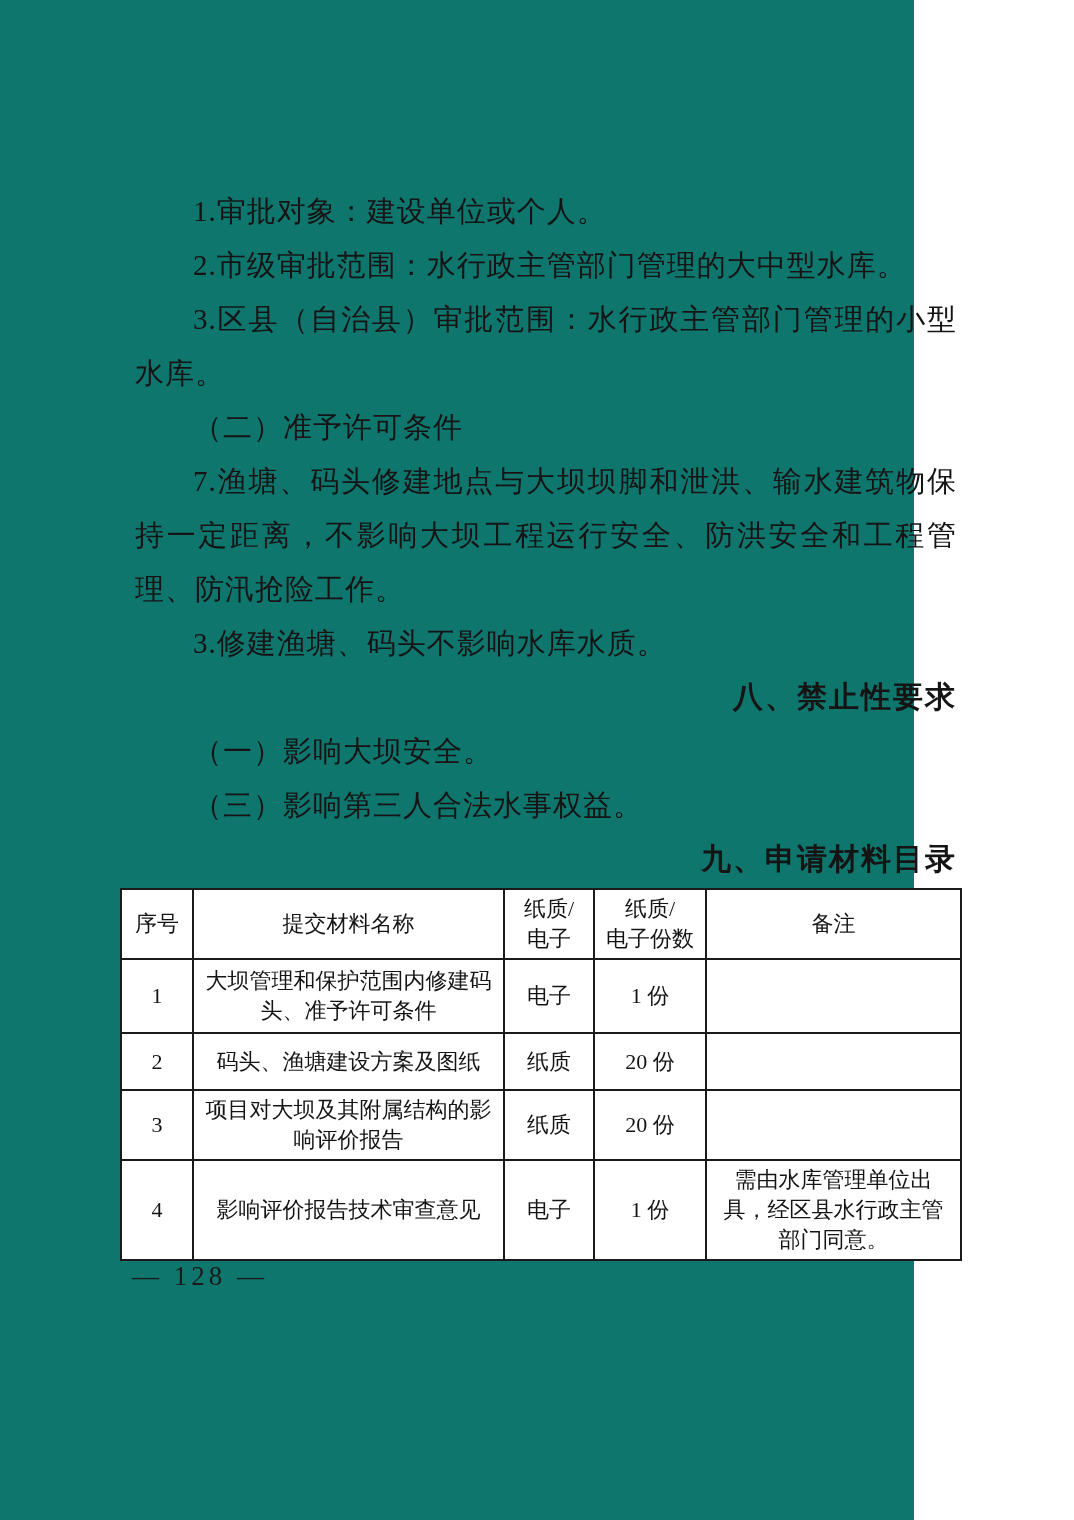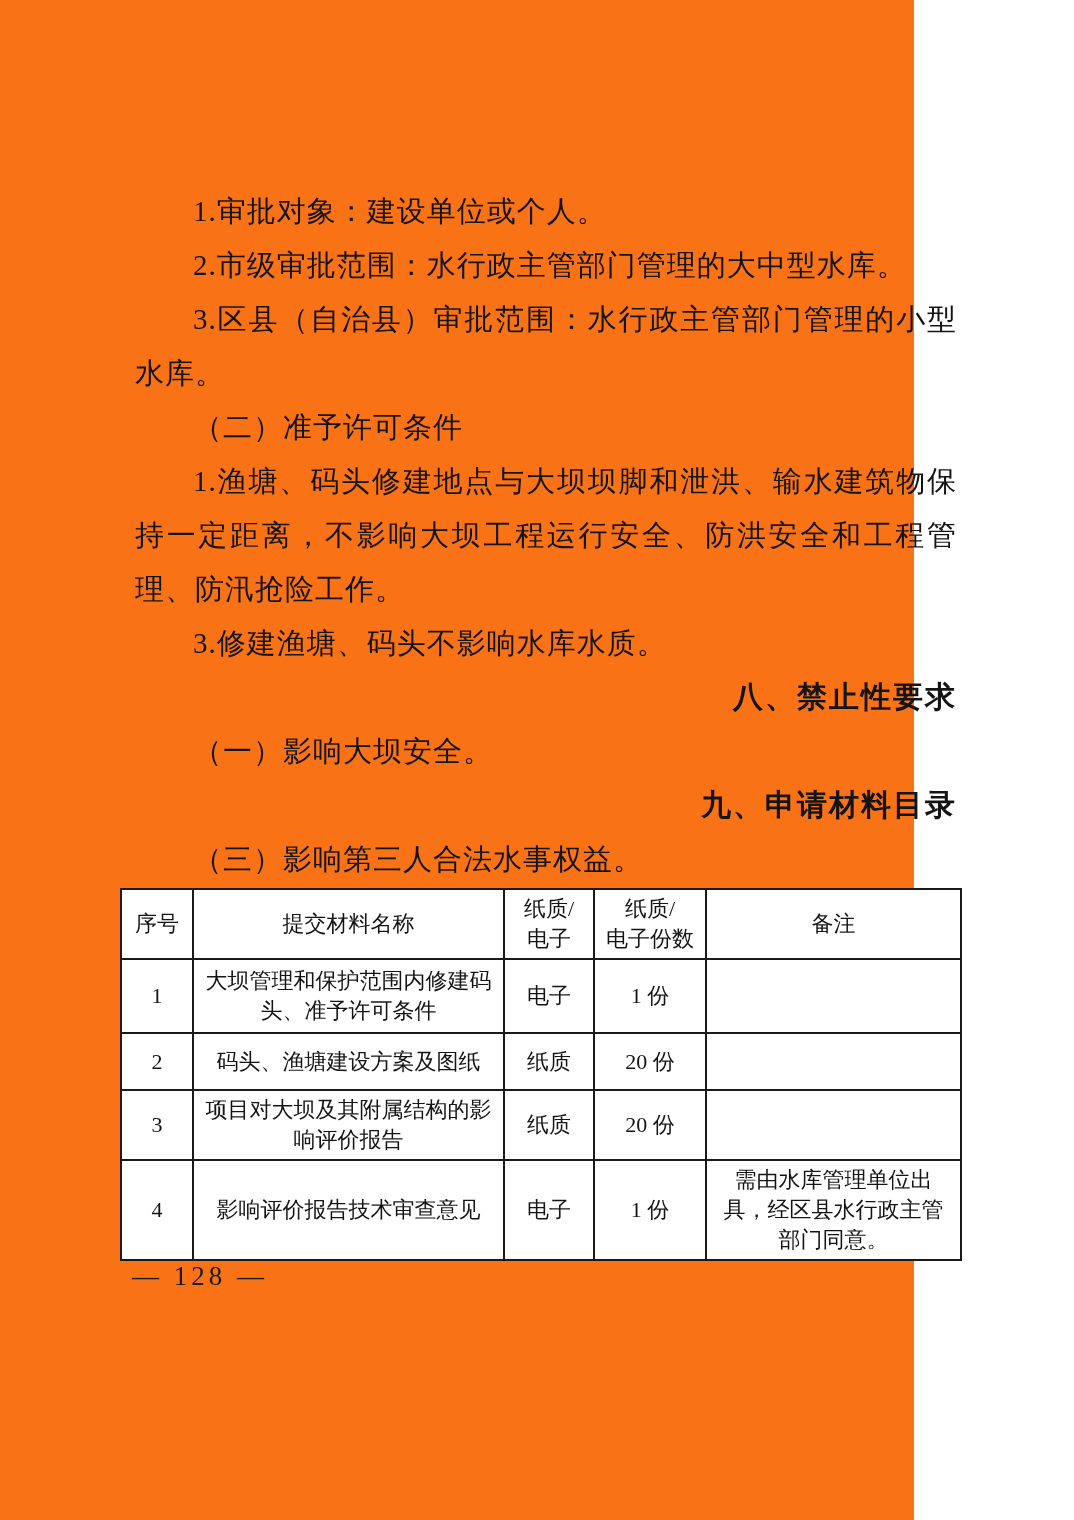--- a/index.html
+++ b/index.html
@@ -8,21 +8,21 @@
     width: 1074px;
     height: 1520px;
     position: relative;
     font-family: "Liberation Serif", "DejaVu Serif", serif;
     color: #141414;
     overflow: hidden;
   }
   .page {
     width: 914px;
     height: 1520px;
-    background: #f97316;
+    background: #0f766e;
     padding: 184px 0 0 135px;
   }
   .content {
     width: 822px;
   }
   .para {
     font-size: 29px;
     line-height: 54px;
     text-indent: 2em;
     text-align: justify;
@@ -84,26 +84,26 @@
 </head>
 <body>
 
 <div class="page">
   <div class="content">
 
     <p class="para">1.审批对象：建设单位或个人。</p>
     <p class="para">2.市级审批范围：水行政主管部门管理的大中型水库。</p>
     <p class="para">3.区县（自治县）审批范围：水行政主管部门管理的小型水库。</p>
     <p class="para">（二）准予许可条件</p>
-    <p class="para">1.渔塘、码头修建地点与大坝坝脚和泄洪、输水建筑物保持一定距离，不影响大坝工程运行安全、防洪安全和工程管理、防汛抢险工作。</p>
+    <p class="para">7.渔塘、码头修建地点与大坝坝脚和泄洪、输水建筑物保持一定距离，不影响大坝工程运行安全、防洪安全和工程管理、防汛抢险工作。</p>
     <p class="para">3.修建渔塘、码头不影响水库水质。</p>
     <p class="para heading">八、禁止性要求</p>
     <p class="para">（一）影响大坝安全。</p>
+    <p class="para">（三）影响第三人合法水事权益。</p>
     <p class="para heading">九、申请材料目录</p>
-    <p class="para">（三）影响第三人合法水事权益。</p>
 
     <table class="materials">
       <colgroup>
         <col class="col-seq">
         <col class="col-name">
         <col class="col-medium">
         <col class="col-copies">
         <col class="col-remark">
       </colgroup>
       <thead>

